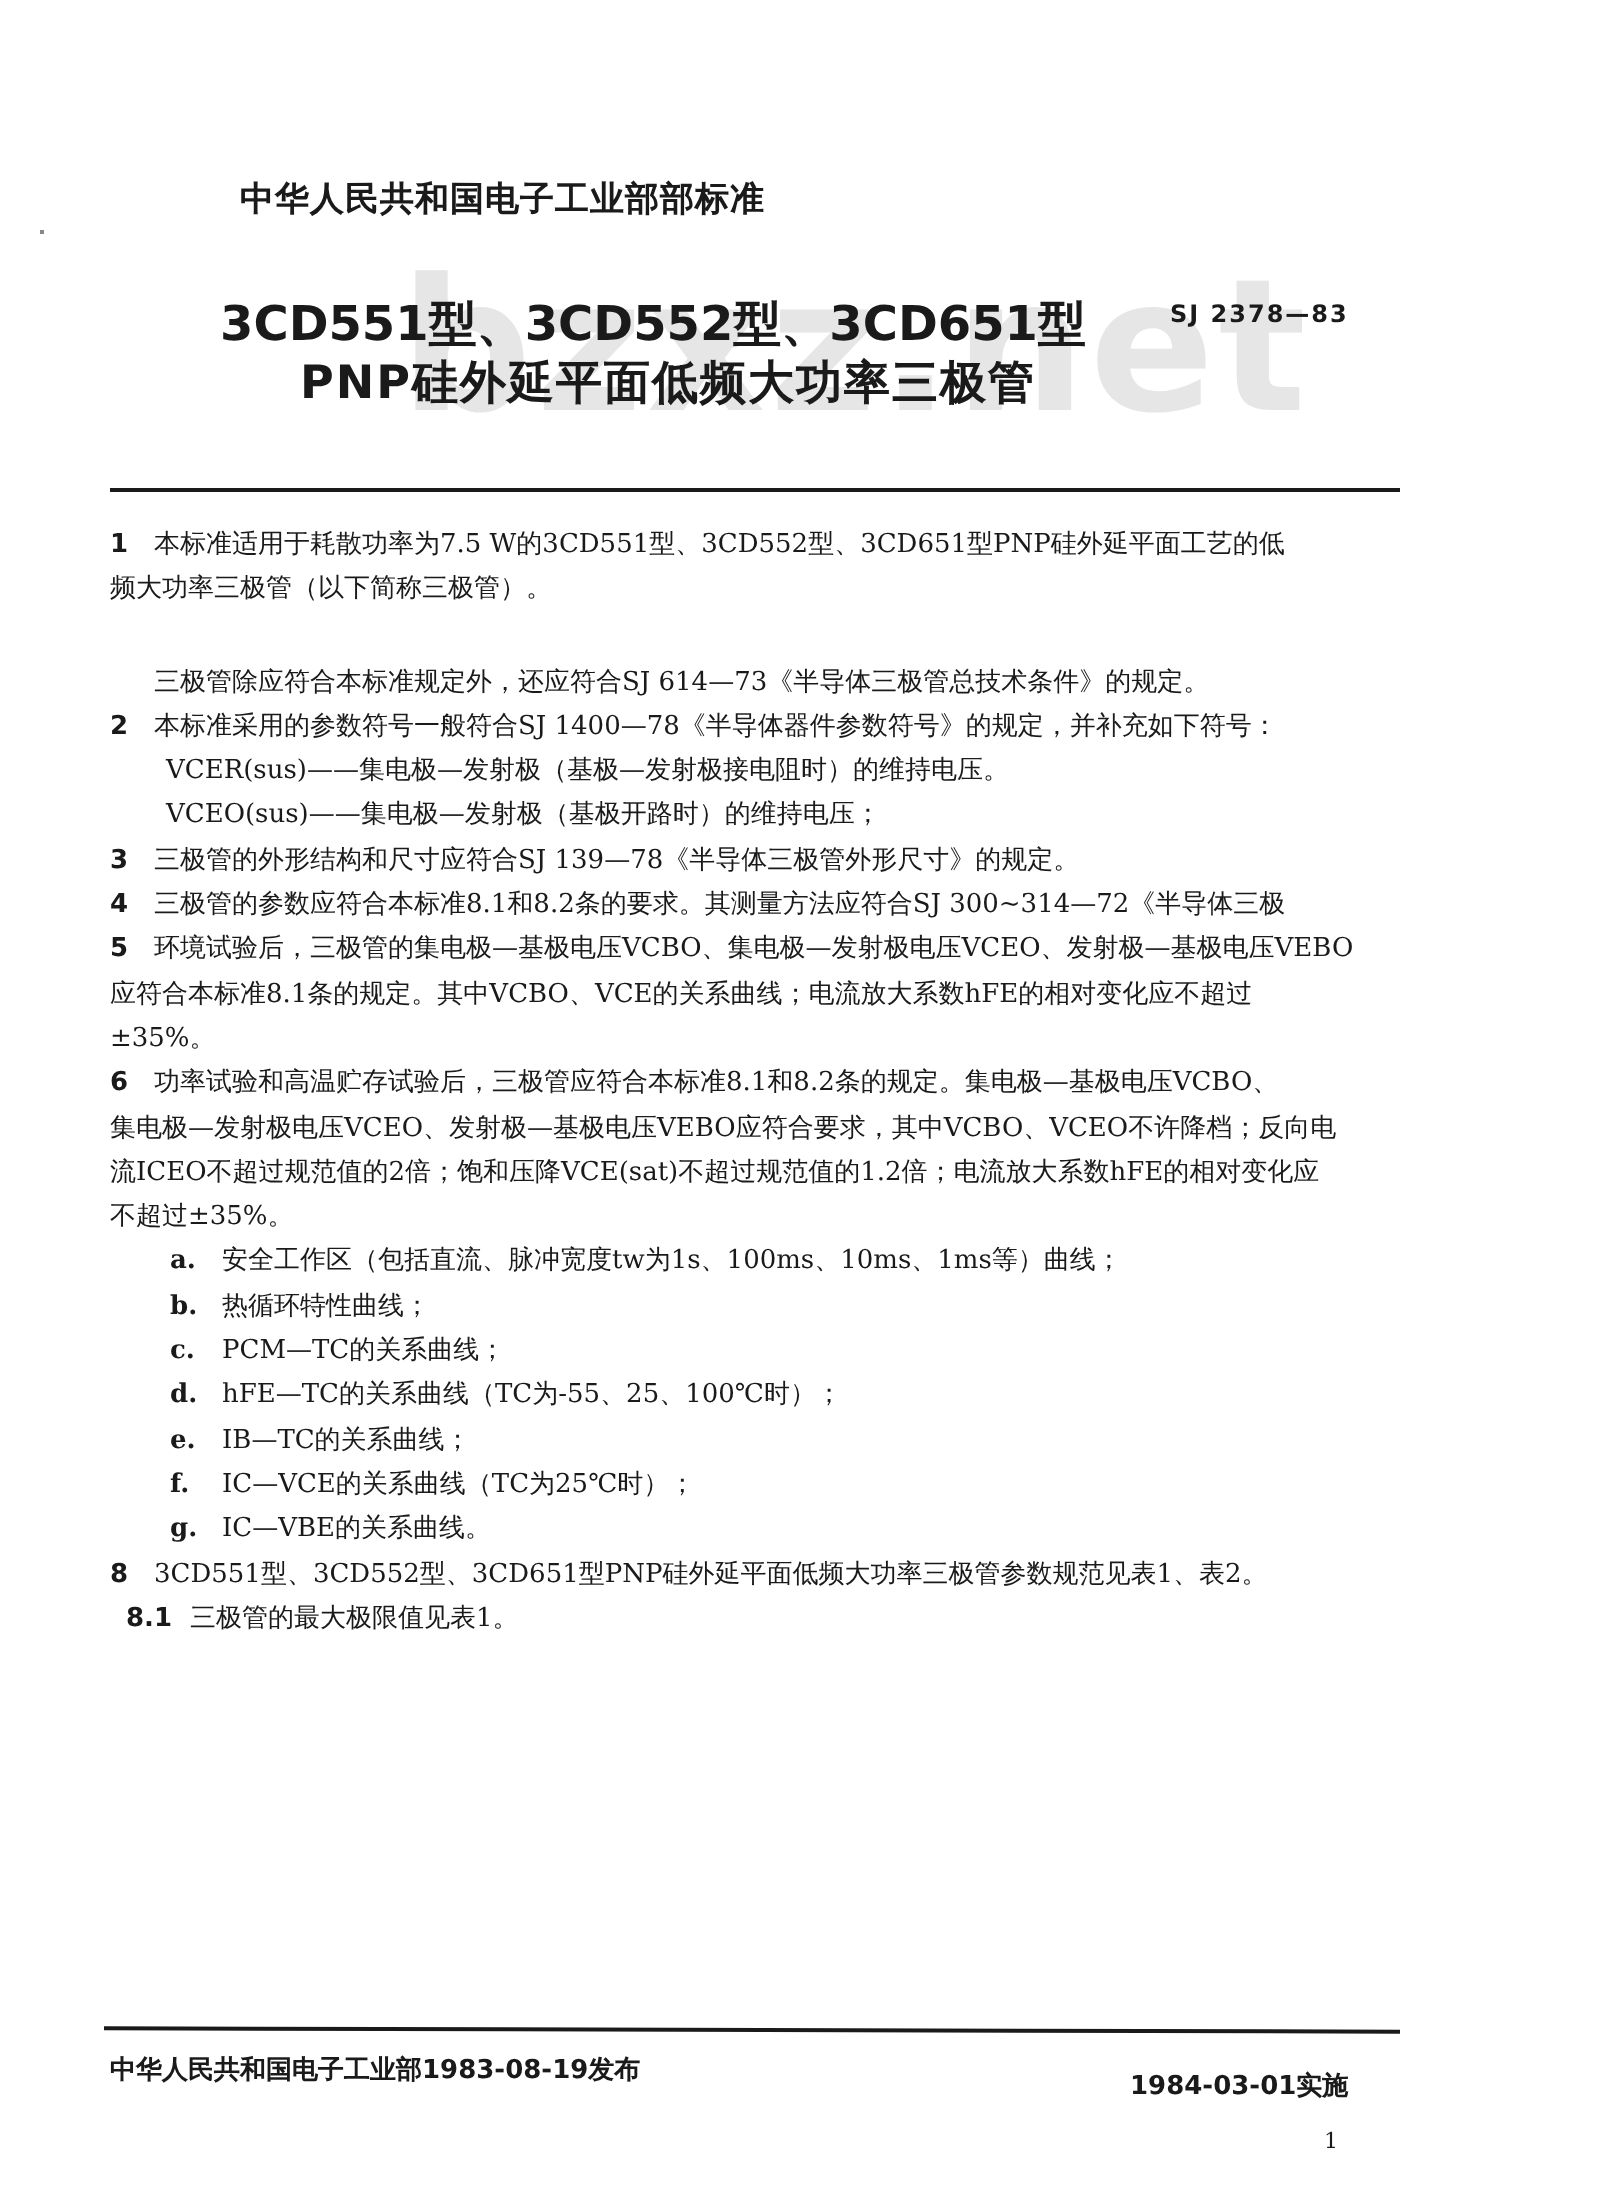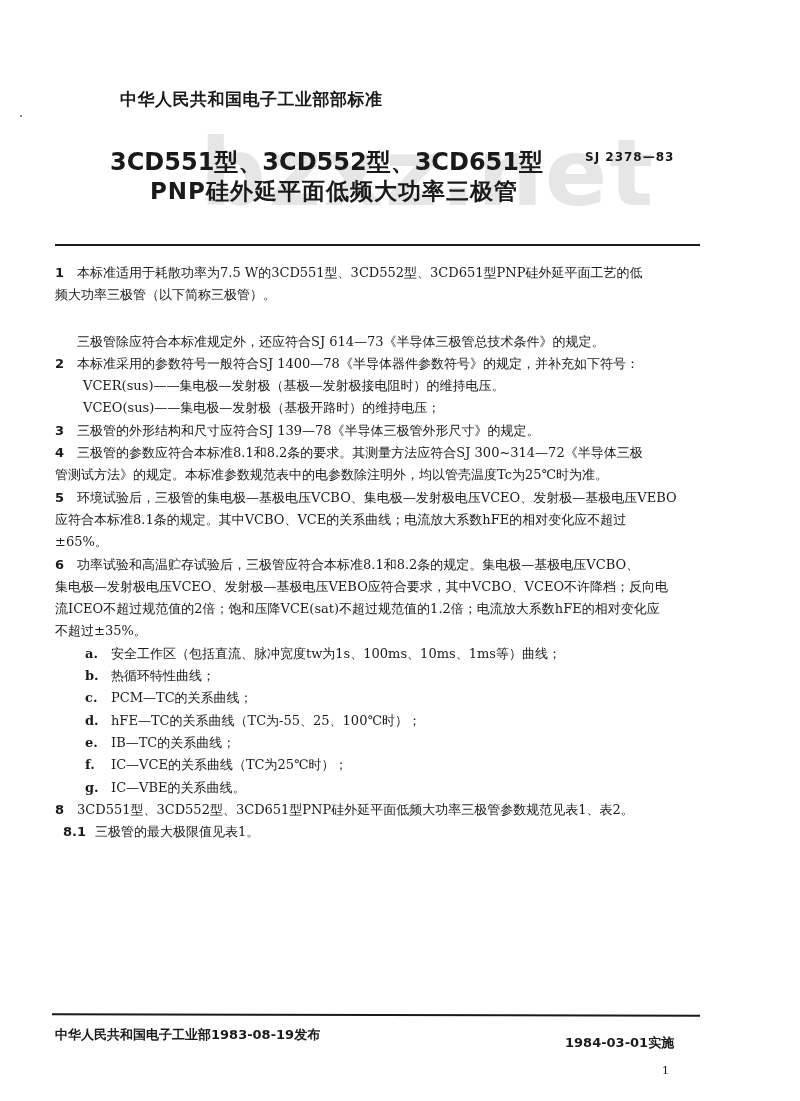--- a/index.html
+++ b/index.html
@@ -46,24 +46,23 @@
 
 <div class="body">
   <div class="line"><span class="num">1</span><span>本标准适用于耗散功率为7.5 W的3CD551型、3CD552型、3CD651型PNP硅外延平面工艺的低</span></div>
   <div class="line"><span>频大功率三极管（以下简称三极管）。</span></div>
   <div class="line ind1"><span>三极管除应符合本标准规定外，还应符合SJ 614—73《半导体三极管总技术条件》的规定。</span></div>
   <div class="line"><span class="num">2</span><span>本标准采用的参数符号一般符合SJ 1400—78《半导体器件参数符号》的规定，并补充如下符号：</span></div>
   <div class="line ind2"><span>VCER(sus)——集电极—发射极（基极—发射极接电阻时）的维持电压。</span></div>
   <div class="line ind2"><span>VCEO(sus)——集电极—发射极（基极开路时）的维持电压；</span></div>
   <div class="line"><span class="num">3</span><span>三极管的外形结构和尺寸应符合SJ 139—78《半导体三极管外形尺寸》的规定。</span></div>
   <div class="line"><span class="num">4</span><span>三极管的参数应符合本标准8.1和8.2条的要求。其测量方法应符合SJ 300~314—72《半导体三极</span></div>
-  <div class="line"><span>管测试方法》的规定。本标准参数规范表中的电参数除注明外，均以管壳温度Tc为25℃时为准。</span></div>
   <div class="line"><span class="num">5</span><span>环境试验后，三极管的集电极—基极电压VCBO、集电极—发射极电压VCEO、发射极—基极电压VEBO</span></div>
   <div class="line"><span>应符合本标准8.1条的规定。其中VCBO、VCE的关系曲线；电流放大系数hFE的相对变化应不超过</span></div>
-  <div class="line"><span>±65%。</span></div>
+  <div class="line"><span>±35%。</span></div>
   <div class="line"><span class="num">6</span><span>功率试验和高温贮存试验后，三极管应符合本标准8.1和8.2条的规定。集电极—基极电压VCBO、</span></div>
   <div class="line"><span>集电极—发射极电压VCEO、发射极—基极电压VEBO应符合要求，其中VCBO、VCEO不许降档；反向电</span></div>
   <div class="line"><span>流ICEO不超过规范值的2倍；饱和压降VCE(sat)不超过规范值的1.2倍；电流放大系数hFE的相对变化应</span></div>
   <div class="line"><span>不超过±35%。</span></div>
 
   <div class="line sub"><span class="subletter">a.</span><span>安全工作区（包括直流、脉冲宽度tw为1s、100ms、10ms、1ms等）曲线；</span></div>
   <div class="line sub"><span class="subletter">b.</span><span>热循环特性曲线；</span></div>
   <div class="line sub"><span class="subletter">c.</span><span>PCM—TC的关系曲线；</span></div>
   <div class="line sub"><span class="subletter">d.</span><span>hFE—TC的关系曲线（TC为-55、25、100℃时）；</span></div>
   <div class="line sub"><span class="subletter">e.</span><span>IB—TC的关系曲线；</span></div>

